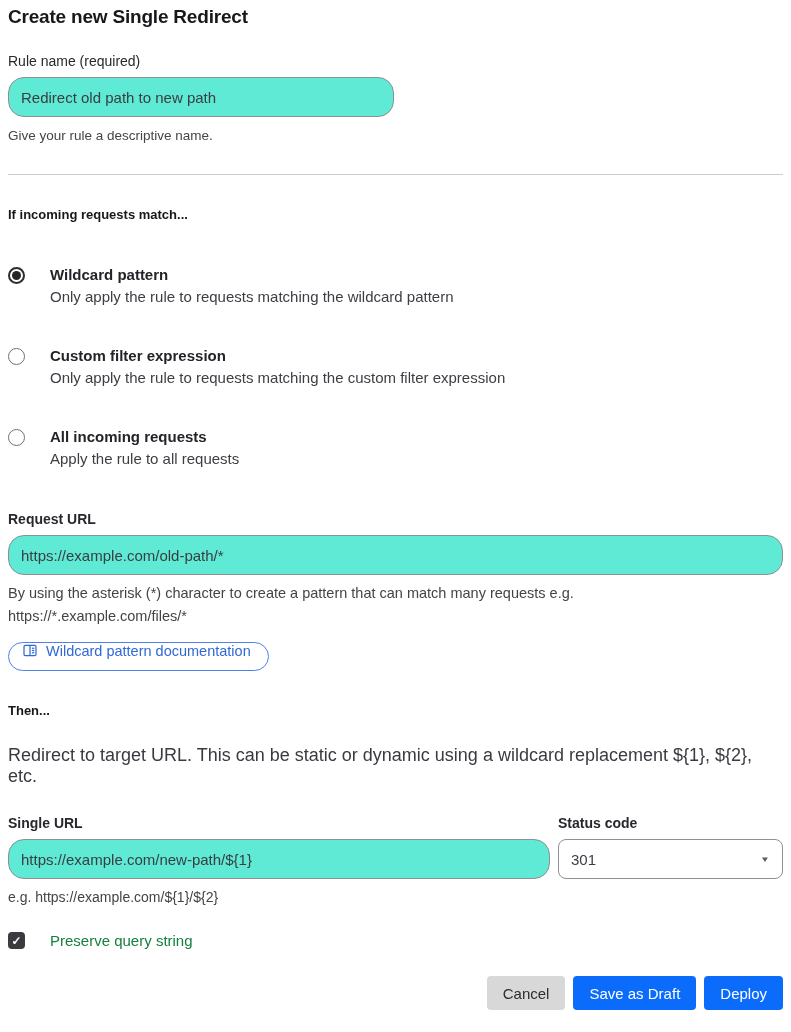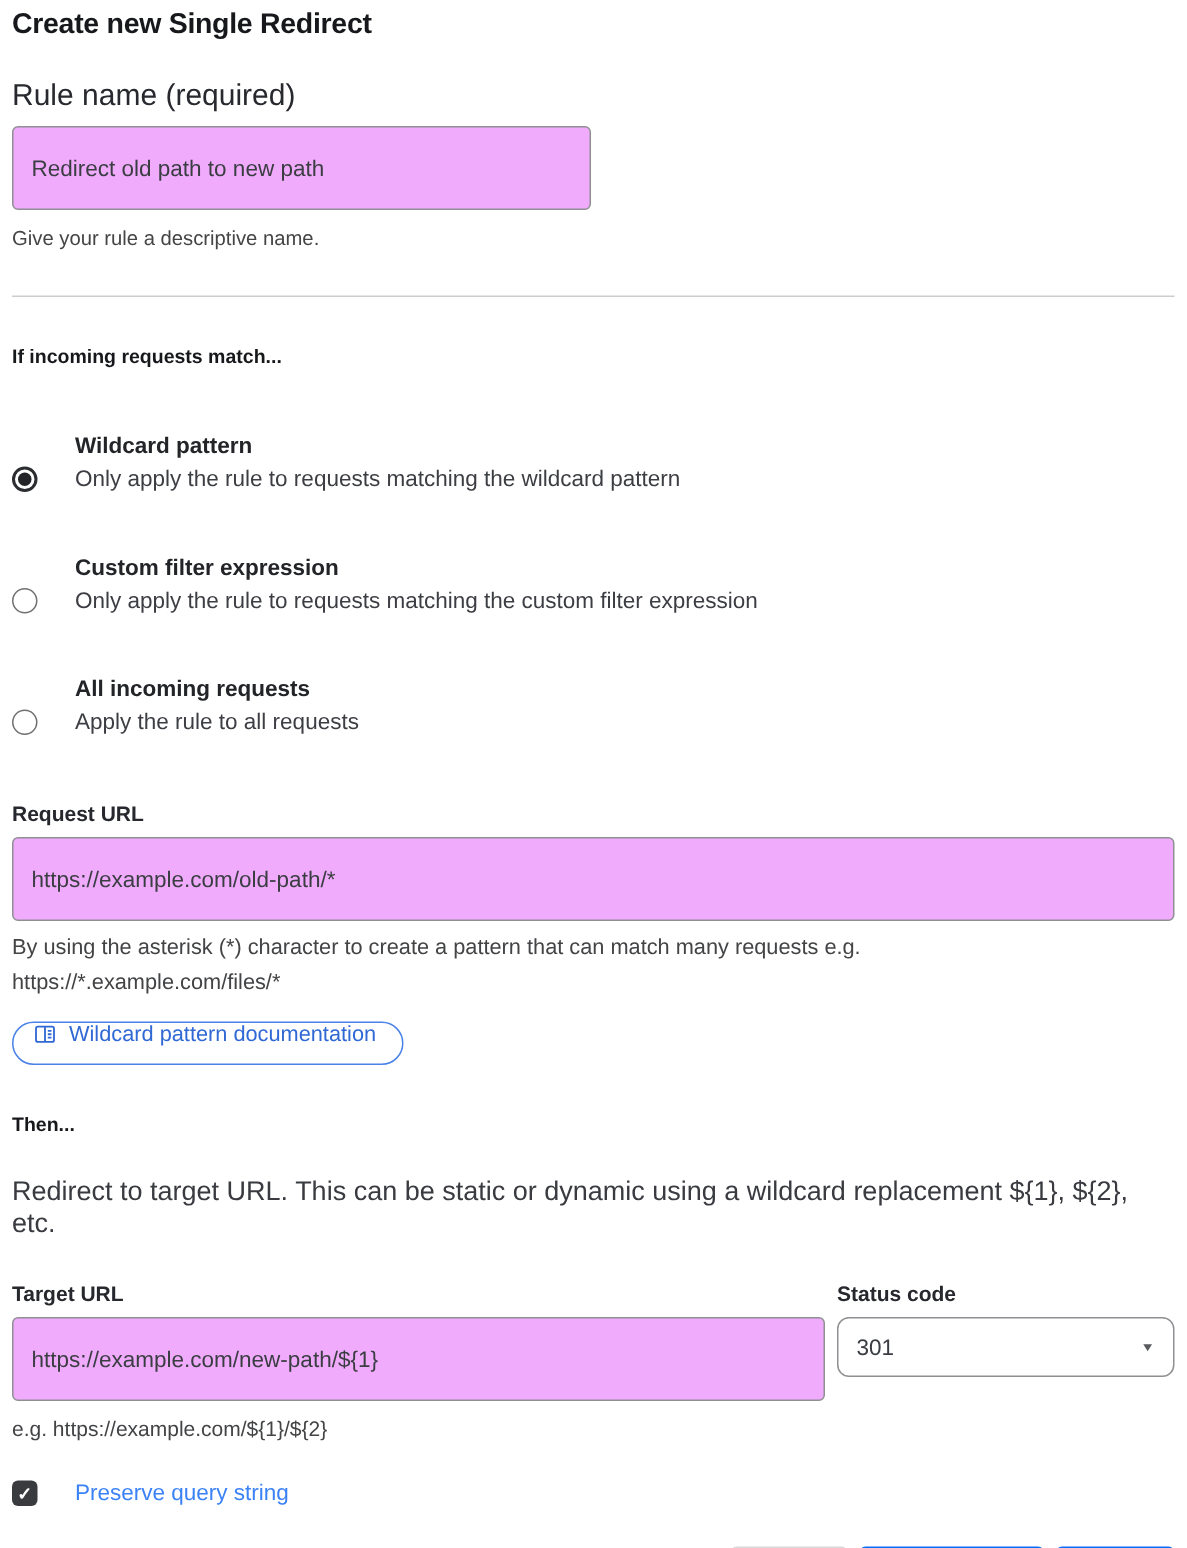--- a/index.html
+++ b/index.html
@@ -12,37 +12,37 @@
   .container { padding: 6px 8px 10px 8px; }
 
   .page-title {
     font-size: 19px;
     font-weight: 700;
     color: #17181b;
     letter-spacing: -0.2px;
   }
 
   .field-label {
-    font-size: 20px;
+    font-size: 14px;
     color: #27292e;
     margin-top: 25px;
   }
   .field-label.semibold { font-weight: 700; font-size: 14px; color: #26282d; }
 
   .text-input {
     display: block;
     margin-top: 8px;
-    height: 56px;
+    height: 40px;
     border: 1px solid #8f9093;
-    border-radius: 4px;
+    border-radius: 16px;
     padding: 0 12px;
     font-family: "Liberation Sans", sans-serif;
     font-size: 15px;
     color: #3a3d42;
-    background: #f0abfc;
+    background: #5eead4;
     outline: none;
     width: 100%;
   }
   .text-input.rule-name { width: 386px; }
 
   .helper-text {
     margin-top: 7px;
     font-size: 13.5px;
     color: #454545;
     line-height: 23px;
@@ -55,21 +55,21 @@
   }
 
   .section-heading {
     margin-top: 32px;
     font-size: 13px;
     font-weight: 700;
     color: #17181b;
   }
 
   .radio-group { margin-top: 44px; }
-  .radio-row { display: flex; align-items: flex-end; margin-bottom: 42px; cursor: pointer; }
+  .radio-row { display: flex; align-items: flex-start; margin-bottom: 42px; cursor: pointer; }
   .radio-row:last-child { margin-bottom: 0; }
   .radio-circle {
     flex: 0 0 auto;
     width: 17px; height: 17px;
     margin-top: 1px;
     border: 1.5px solid #6f7073;
     border-radius: 50%;
     background: #fff;
     position: relative;
   }
@@ -136,21 +136,21 @@
     width: 17px; height: 17px;
     background: #3a3b3e;
     border-radius: 4px;
     display: flex;
     align-items: center;
     justify-content: center;
     color: #ffffff;
     font-size: 12px;
     font-weight: 700;
   }
-  .checkbox-label { margin-left: 25px; font-size: 15px; color: #3b82f6; }
+  .checkbox-label { margin-left: 25px; font-size: 15px; color: #15803d; }
 
   .footer-actions {
     display: flex;
     justify-content: flex-end;
     gap: 8px;
     margin-top: 27px;
   }
   .btn {
     height: 34px;
     padding: 0 16px;
@@ -222,21 +222,21 @@
       <span>Wildcard pattern documentation</span>
     </button>
   </div>
 
   <div class="section-heading">Then...</div>
 
   <p class="then-paragraph">Redirect to target URL. This can be static or dynamic using a wildcard replacement ${1}, ${2}, etc.</p>
 
   <div class="target-row">
     <div class="target-col">
-      <div class="field-label semibold" style="margin-top:0">Target URL</div>
+      <div class="field-label semibold" style="margin-top:0">Single URL</div>
       <input type="text" class="text-input" value="https://example.com/new-path/${1}" style="">
       <div class="url-helper" style="font-size:14px">e.g. https://example.com/${1}/${2}</div>
     </div>
     <div class="status-col">
       <div class="field-label semibold" style="margin-top:0">Status code</div>
       <div class="fake-select">
         <span>301</span>
         <span class="select-arrow">▼</span>
       </div>
     </div>

